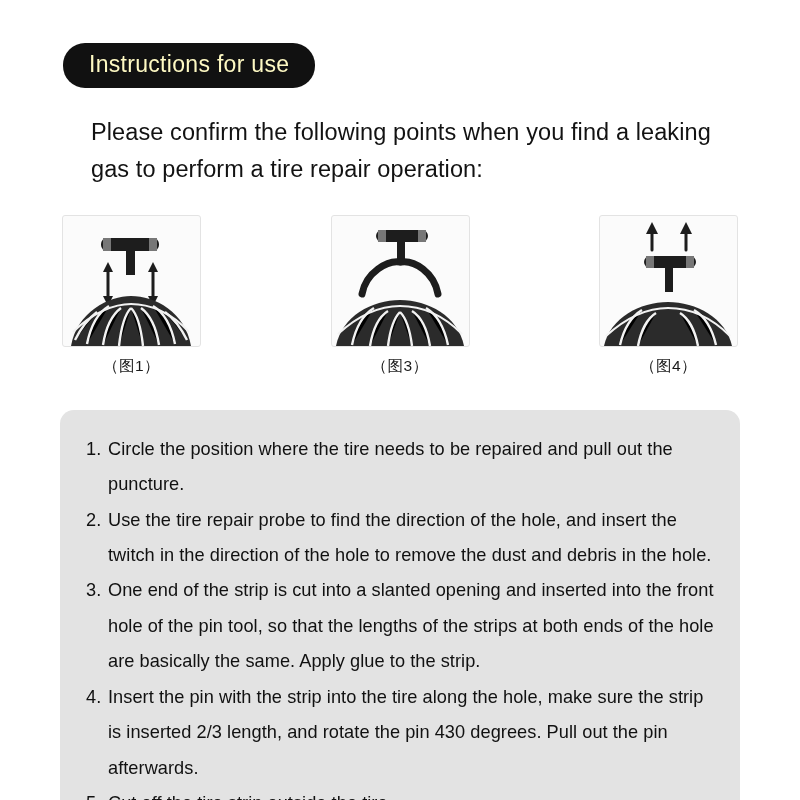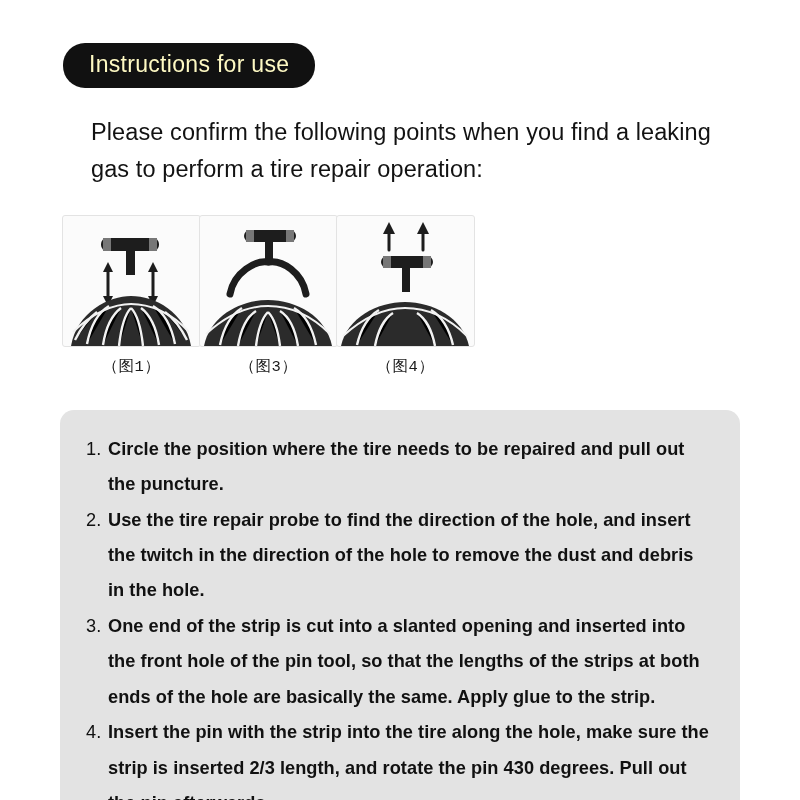--- a/index.html
+++ b/index.html
@@ -43,23 +43,22 @@
     font-size: 23.5px;
     line-height: 1.58;
     max-width: 660px;
     letter-spacing: 0.1px;
     color: #121212;
   }
 
   
   .figures {
     display: flex;
-    justify-content: flex-start;
+    justify-content: space-between;
     margin: 26px 25px 0 25px;
-    font-family: Liberation Mono, monospace;
   }
   .figure {
     width: 137px;
     display: flex;
     flex-direction: column;
     align-items: center;
   }
   .fig-box {
     width: 137px;
     height: 130px;
@@ -98,21 +97,20 @@
     color: #111111;
     letter-spacing: 0.05px;
   }
   .step-num {
     flex: 0 0 auto;
     width: 22px;
     text-align: left;
   }
   .step-text {
     flex: 1 1 auto;
-    font-weight: bold;
   }
 </style>
 </head>
 <body>
 
 <div class="page">
 
   <div class="title-pill">Instructions for use</div>
 
   <p class="intro">Please confirm the following points when you find a leaking gas to perform a tire repair operation:</p>

